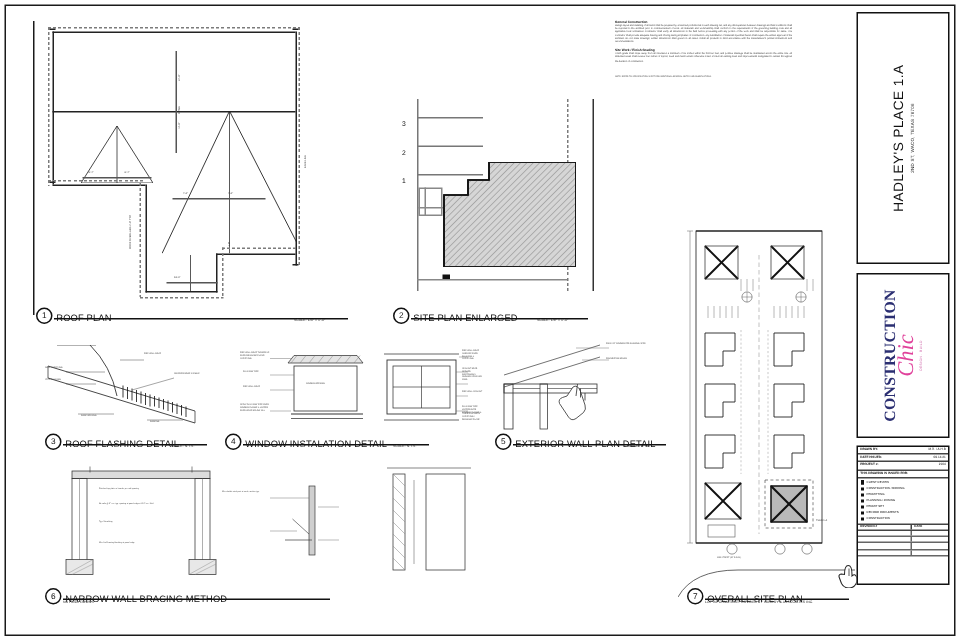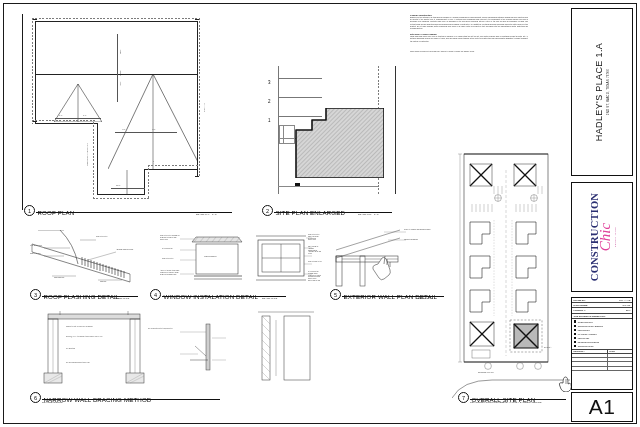--- a/index.html
+++ b/index.html
@@ -713,17 +713,14 @@
     <div class="rev-row">
       <div style="flex:1 1 60%;"></div>
       <div style="flex:1 1 40%;"></div>
     </div>
     <div class="rev-row">
       <div style="flex:1 1 60%;"></div>
       <div style="flex:1 1 40%;"></div>
     </div>
   </div>
 
-  <div id="sheetnum">
-    <span>A1</span>
-  </div>
 
 </div>
 
 </body></html>

